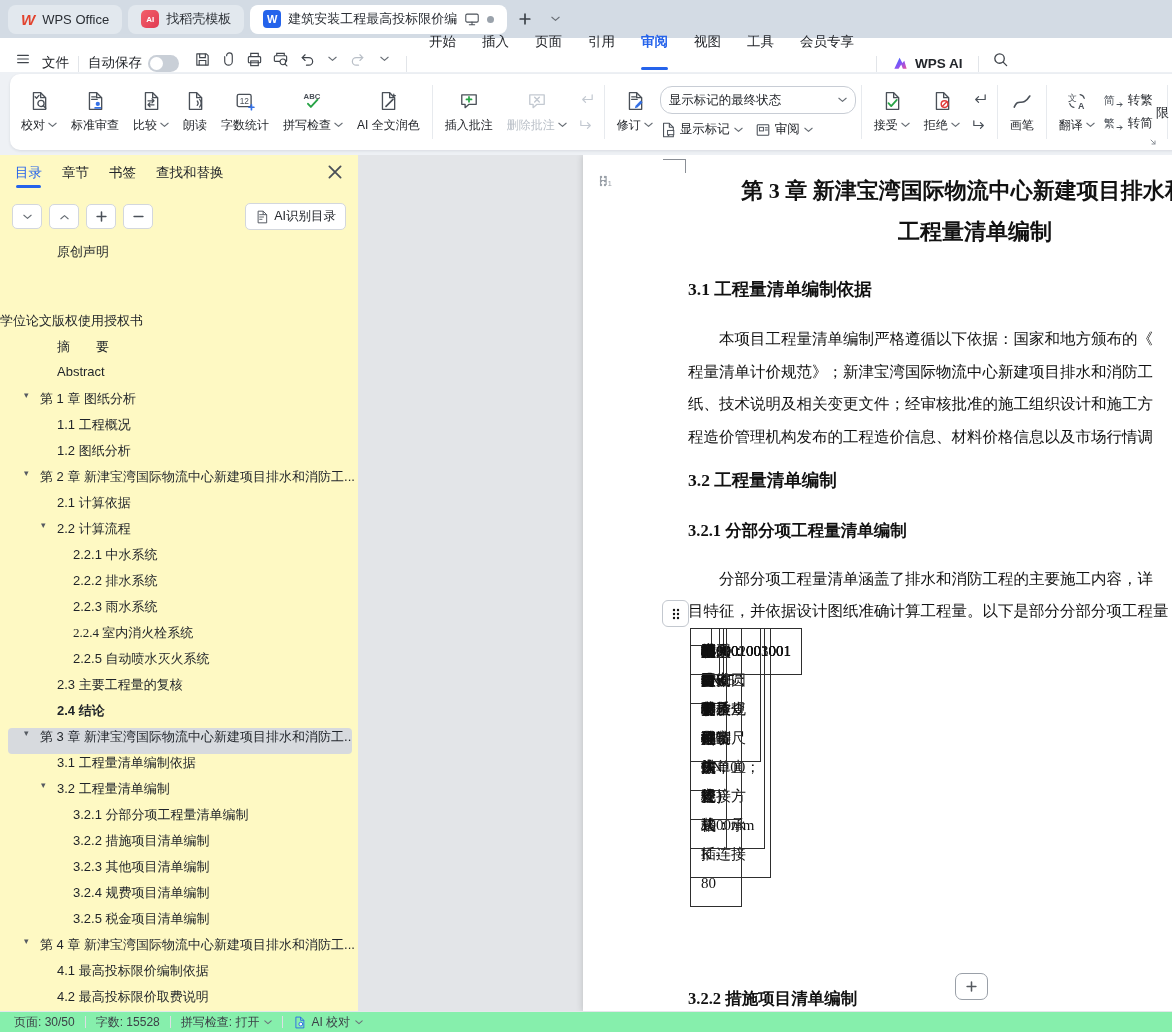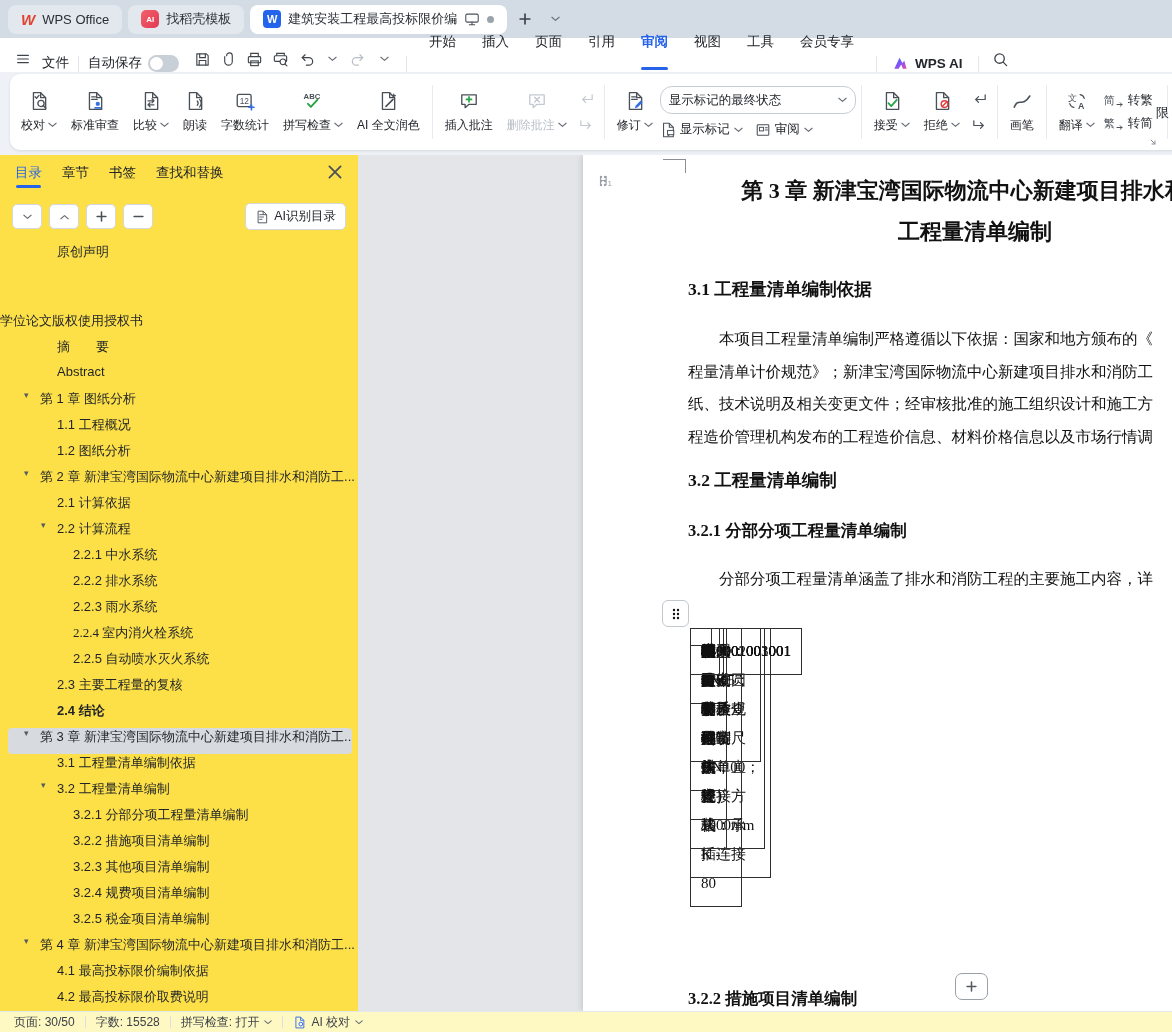--- a/index.html
+++ b/index.html
@@ -57,21 +57,21 @@
   .mini-btn{display:flex;align-items:center;gap:4px;font-size:12.5px}
   .grp-translate{position:relative;display:flex;align-items:center}
   .conv-col{display:flex;flex-direction:column;gap:6px;margin-left:2px}
   .conv{display:flex;align-items:center;gap:4px;font-size:12.5px}
   .zh-ic{font-size:11px;color:#4a5058;display:flex;align-items:flex-end;gap:1px}
   .exp{position:absolute;right:-4px;bottom:-8px;color:#8a9097}
   .restrict{position:absolute;left:1146px;top:30px;font-size:13px}
 
   
   .main{position:absolute;top:155px;left:0;right:0;bottom:20px}
-  .sidebar{position:absolute;left:0;top:0;bottom:0;width:358px;background:#fde047;border-right:4px solid #c2410c}
+  .sidebar{position:absolute;left:0;top:0;bottom:0;width:358px;background:#fef9c3;border-right:4px solid #c2410c}
   .side-tabs{display:flex;align-items:center;height:37px;padding:0 15px;gap:20px;font-size:13.5px;position:relative}
   .side-tab{position:relative;height:37px;line-height:35px;white-space:nowrap}
   .side-tab.active{color:#2563eb}
   .side-tab.active::after{content:"";position:absolute;left:1px;right:1px;bottom:4px;height:3px;
                           background:#2563eb;border-radius:2px}
   .side-close{position:absolute;right:16px;top:10px;color:#4a5058}
   .side-controls{display:flex;align-items:center;padding:11px 12px 6px;gap:7px}
   .sc-btn{width:28px;height:23px;border:1px solid #d3d7dd;border-radius:5px;background:#fff;
           display:grid;place-items:center;color:#4a5058}
   .ai-outline{margin-left:auto;height:25px;border:1px solid #d3d7dd;border-radius:5px;background:#fff;
@@ -106,21 +106,21 @@
   #tblwrap th,#tblwrap td{border:1.4px solid #2e2e2e;padding:8px 10px;vertical-align:top;
                           line-height:29px;font-weight:normal;text-align:left;overflow:hidden}
   .hd{left:79px;top:445px;width:25px;height:25px;border:1.2px solid #c3c8cf;border-radius:6px;background:#fff;
       display:grid;place-items:center}
   .hd svg{position:static}
   .plusbtn{left:372px;top:818px;width:31px;height:25px;border:1.2px solid #9aa0a8;border-radius:7px;
            background:#fff;display:grid;place-items:center;color:#55595f}
   .plusbtn svg{position:static}
 
   
-  .statusbar{position:absolute;left:0;right:0;bottom:0;height:20px;background:#fef9c3;border-top:1px solid #e4e7eb;
+  .statusbar{position:absolute;left:0;right:0;bottom:0;height:20px;background:#86efac;border-top:1px solid #e4e7eb;
              display:flex;align-items:center;padding:0 14px;font-size:12px;color:#3c4147}
   .ssep{width:1px;height:12px;background:#dcdfe4;margin:0 10px}
   .sitem{display:flex;align-items:center;gap:5px;white-space:nowrap}
 </style>
 </head>
 <body>
 
 <svg width="0" height="0" style="position:absolute">
 <defs>
   <symbol id="i-doc" viewBox="0 0 18 18">
@@ -694,20 +694,21 @@
       <div class="para" id="p31">
           <div class="indent">本项目工程量清单编制严格遵循以下依据：国家和地方颁布的《</div>
           <div>程量清单计价规范》；新津宝湾国际物流中心新建项目排水和消防工</div>
           <div>纸、技术说明及相关变更文件；经审核批准的施工组织设计和施工方</div>
           <div>程造价管理机构发布的工程造价信息、材料价格信息以及市场行情调</div>
         </div>
       <div class="h2d" id="h32">3.2 工程量清单编制</div>
       <div class="h2d" id="h321">3.2.1 分部分项工程量清单编制</div>
       <div class="para" id="p321">
           <div class="indent">分部分项工程量清单涵盖了排水和消防工程的主要施工内容，详</div>
+          <div>目特征，并依据设计图纸准确计算工程量。以下是部分分部分项工程量</div>
         </div>
       <div class="hd">
         <svg width="8" height="12" viewBox="0 0 8 12">
             <use href="#i-dots"></use>
           </svg>
       </div>
       <div id="tblwrap">
           <table>
             <colgroup>
               <col style="width: 42px;">

